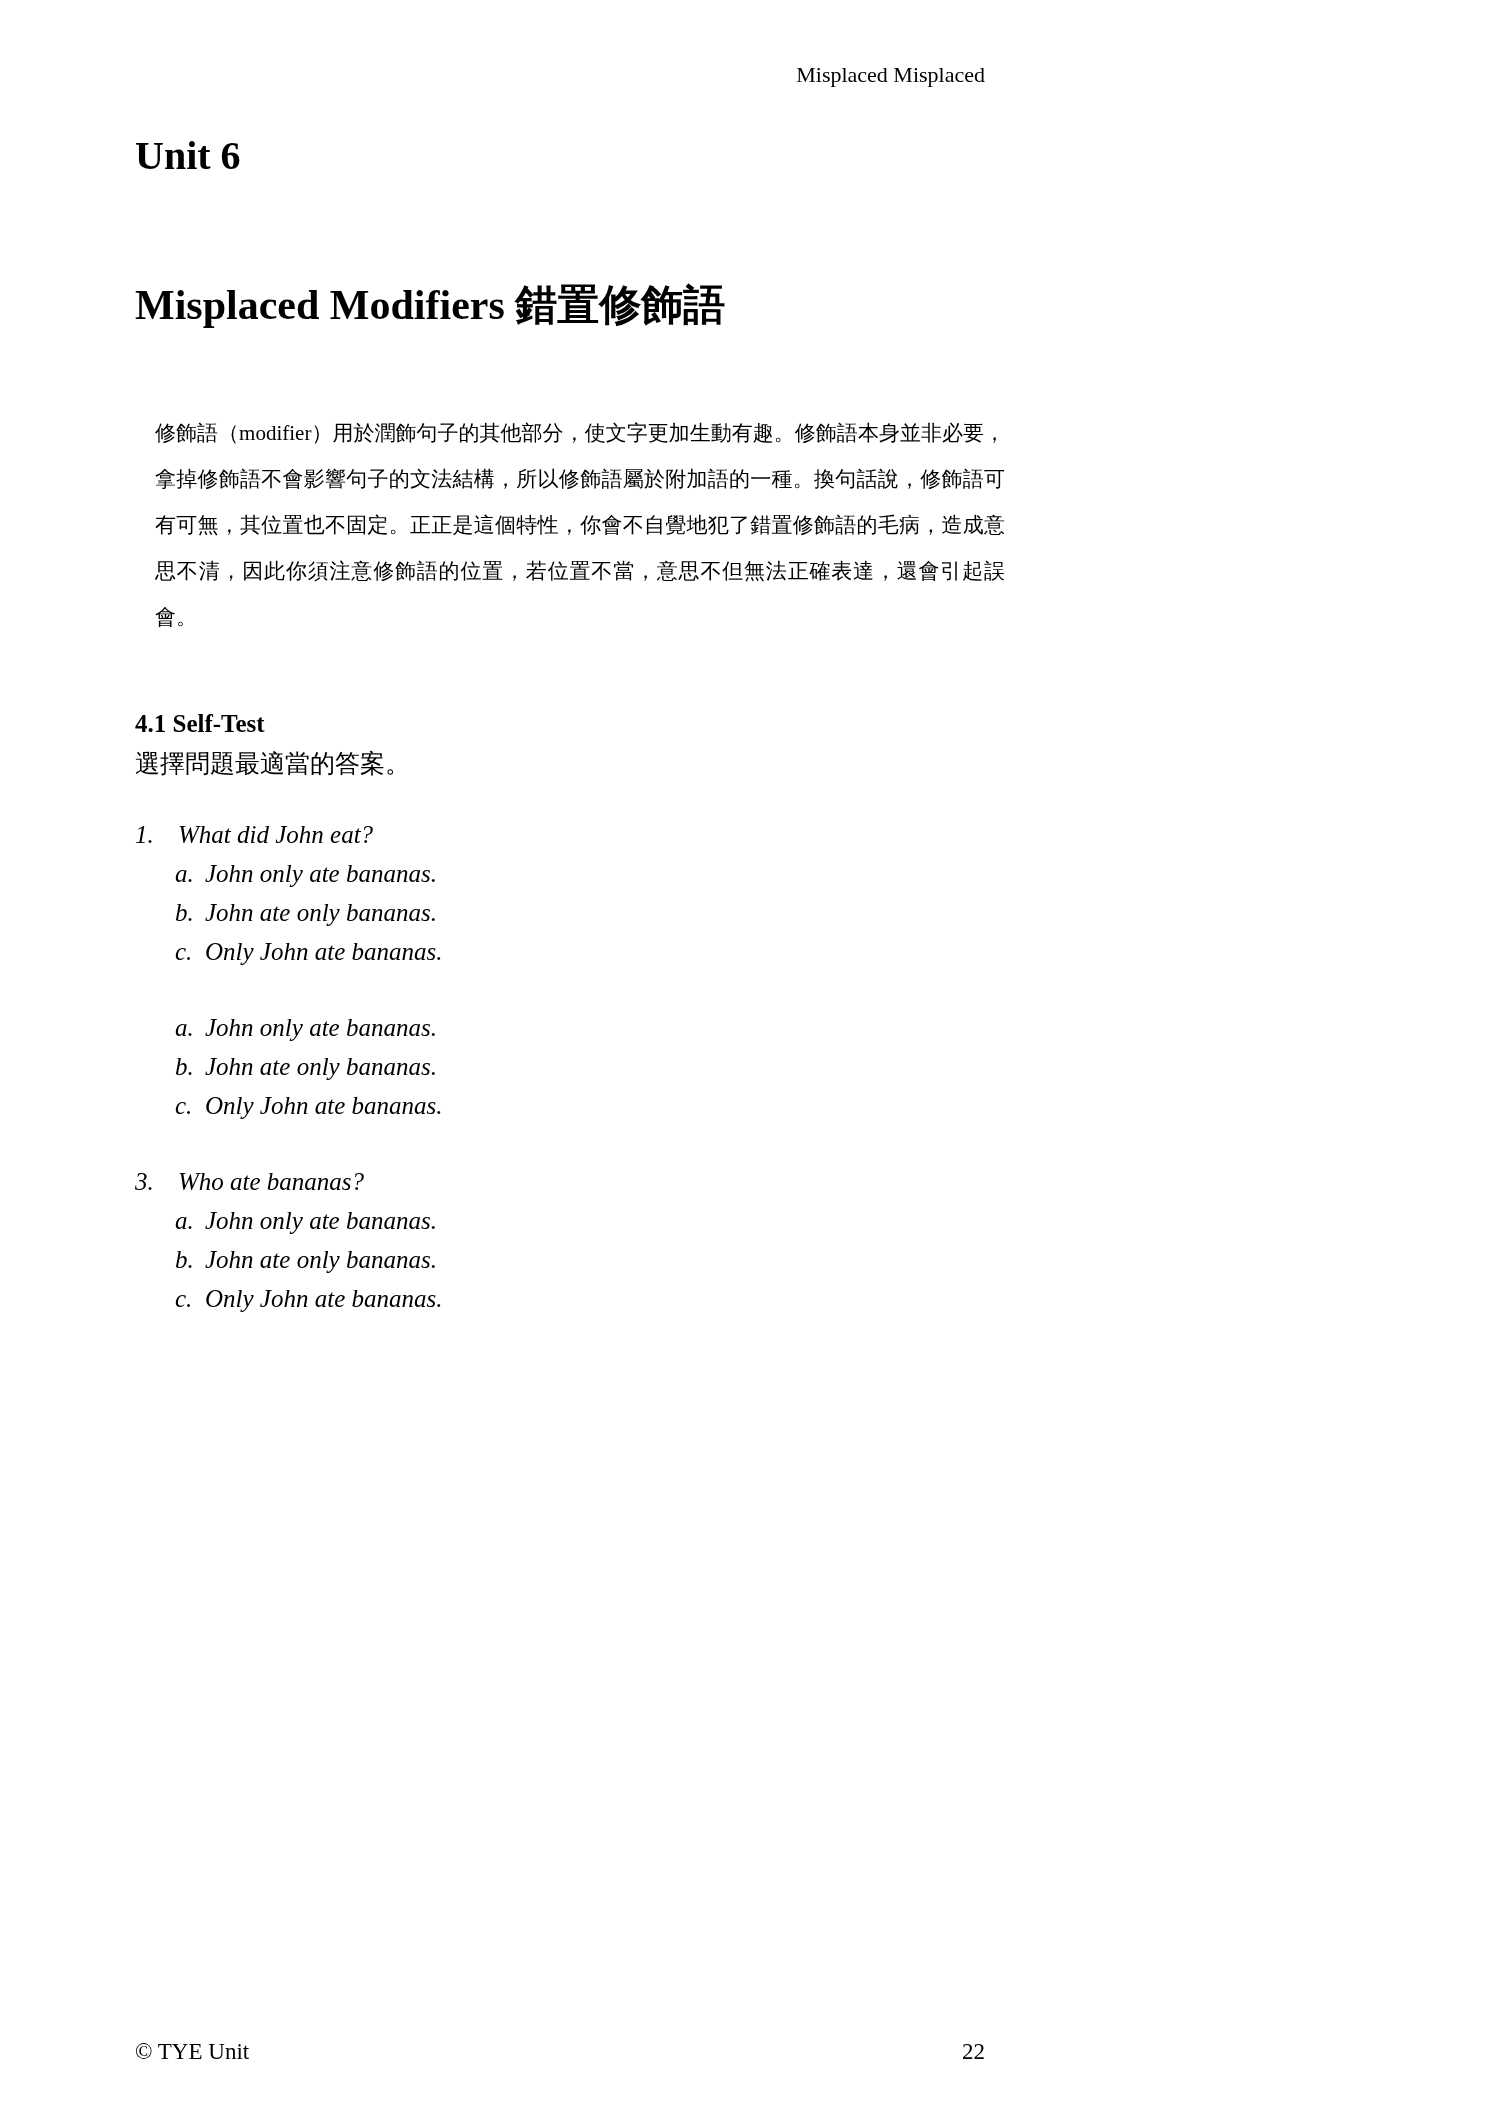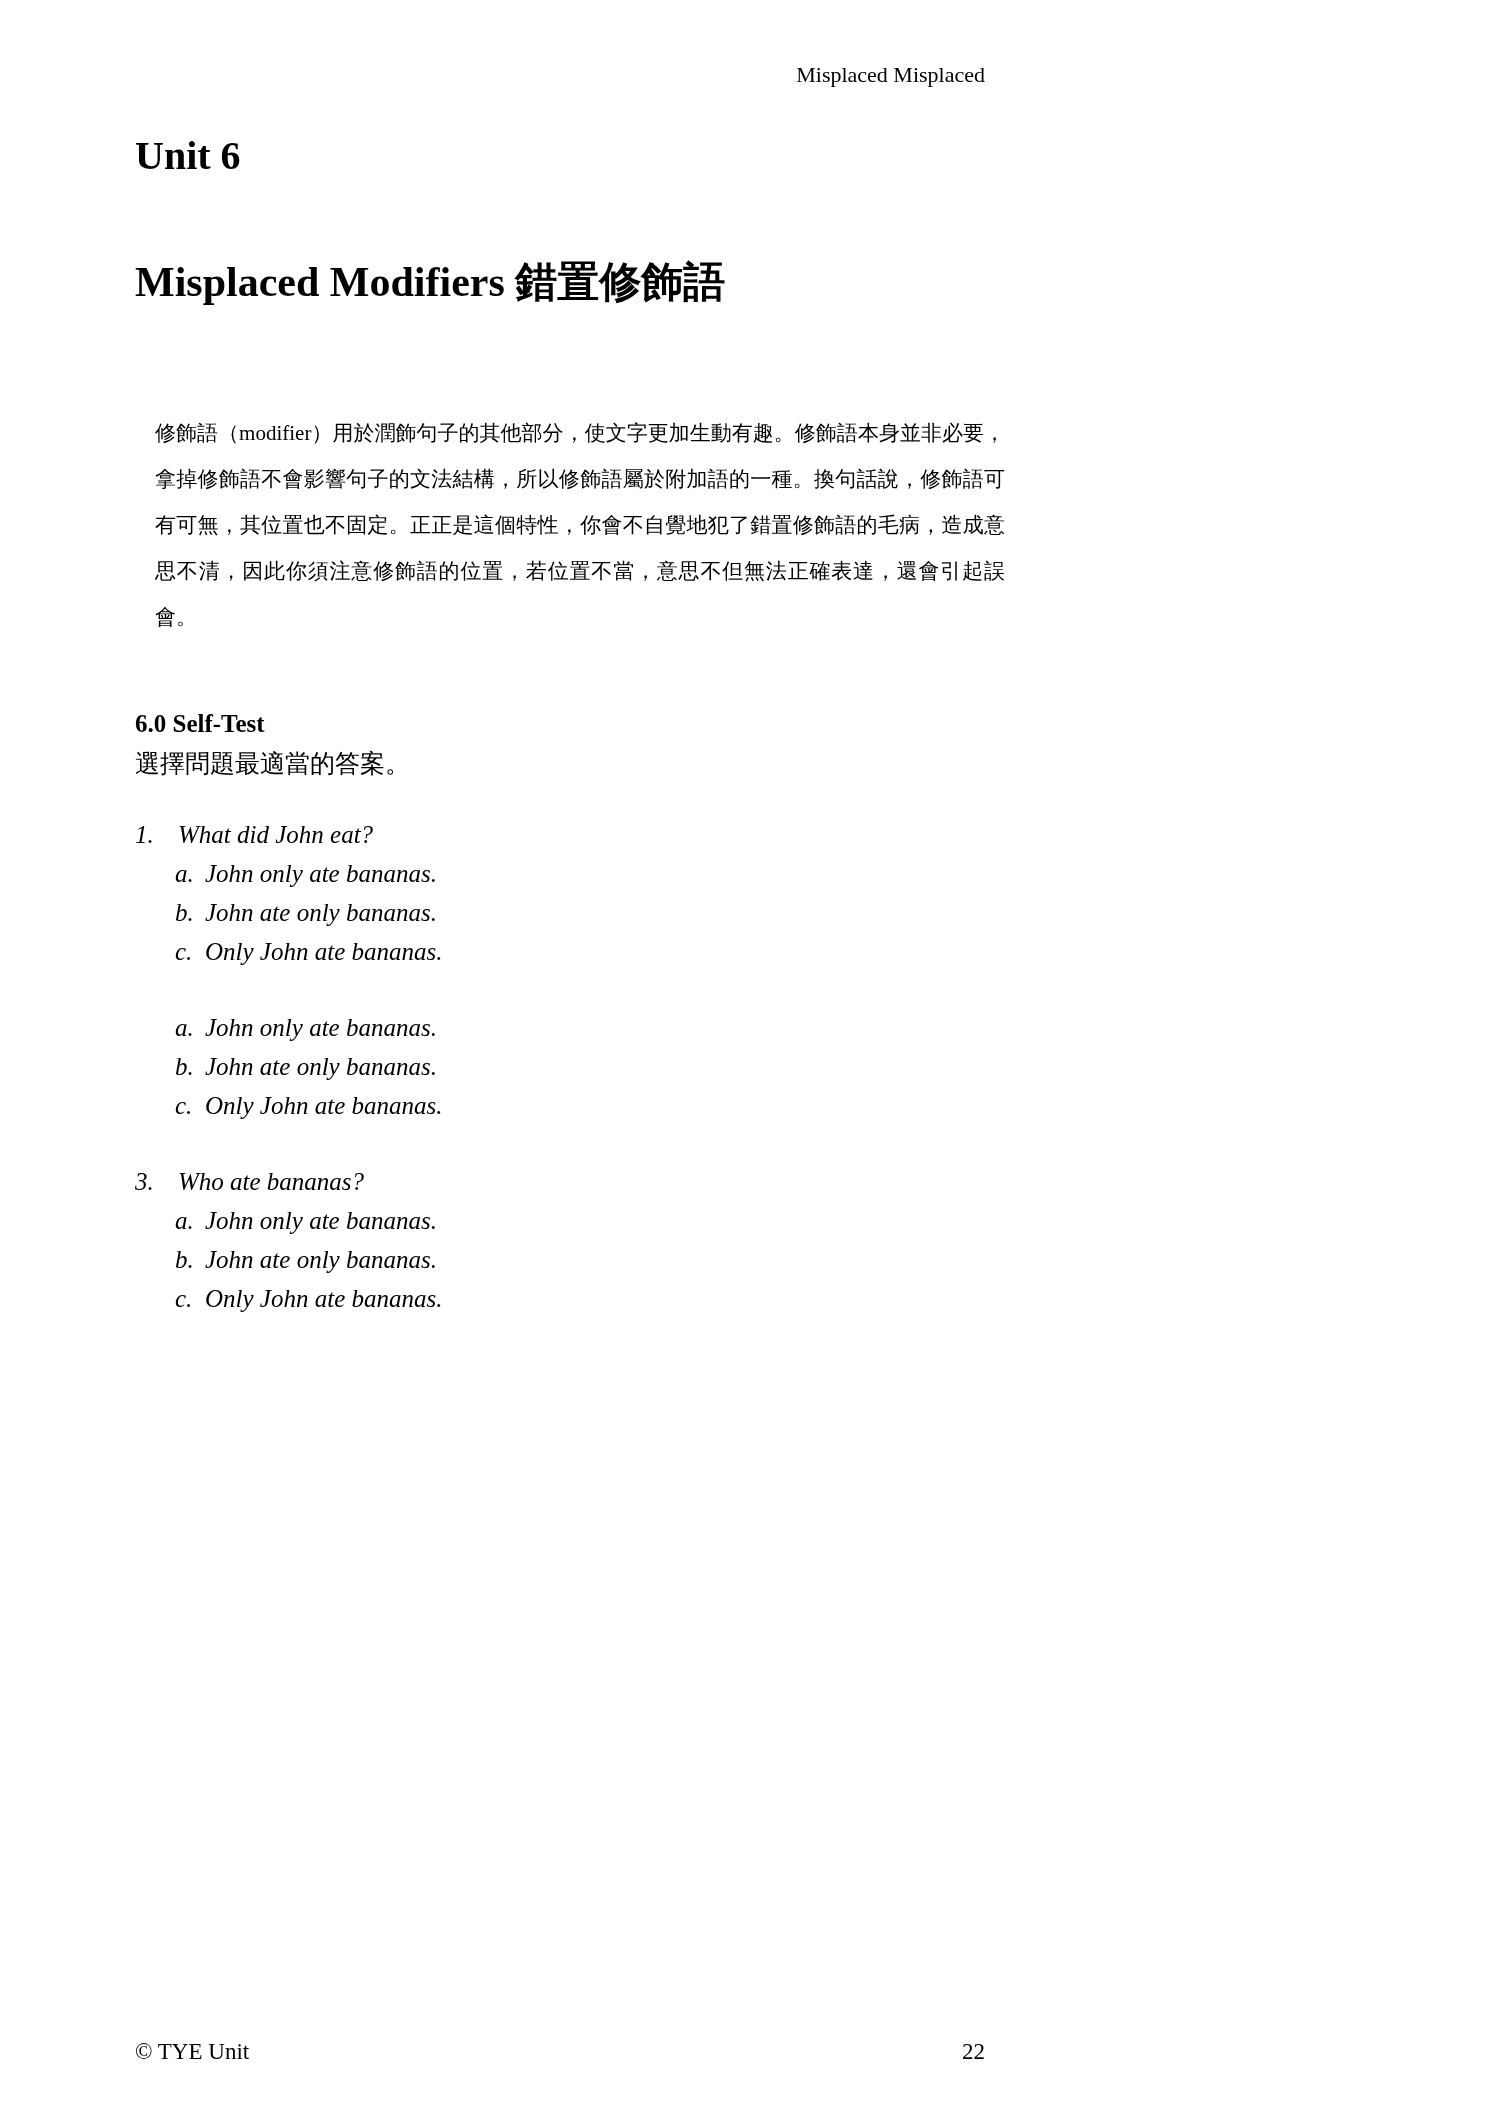--- a/index.html
+++ b/index.html
@@ -30,21 +30,21 @@
   .unit-title {
     position: absolute;
     top: 133px;
     left: 0;
     font-size: 40px;
     font-weight: bold;
     line-height: 46px;
   }
   .chapter-title {
     position: absolute;
-    top: 257px;
+    top: 280px;
     left: 0;
     font-size: 42px;
     font-weight: bold;
     line-height: 50px;
     white-space: nowrap;
   }
   .intro {
     position: absolute;
     top: 410px;
     left: 0;
@@ -114,21 +114,21 @@
 
   <div class="running-header">Misplaced Misplaced</div>
 
   <div class="unit-title">Unit 6</div>
 
   <div class="chapter-title">Misplaced Modifiers 錯置修飾語</div>
 
   <p class="intro">修飾語（modifier）用於潤飾句子的其他部分，使文字更加生動有趣。修飾語本身並非必要，拿掉修飾語不會影響句子的文法結構，所以修飾語屬於附加語的一種。換句話說，修飾語可有可無，其位置也不固定。正正是這個特性，你會不自覺地犯了錯置修飾語的毛病，造成意思不清，因此你須注意修飾語的位置，若位置不當，意思不但無法正確表達，還會引起誤會。</p>
 
   <div class="section">
-    <div class="section-heading">6.0 Self-Test</div>
+    <div class="section-heading">4.1 Self-Test</div>
     <div class="section-instruction">選擇問題最適當的答案。</div>
   </div>
 
   <div class="questions">
 
     <div class="question">
       <div class="q-line"><span class="q-num">1.</span><span class="q-text">What did John eat?</span></div>
       <div class="opt"><span class="opt-label">a.</span><span class="opt-text">John only ate bananas.</span></div>
       <div class="opt"><span class="opt-label">b.</span><span class="opt-text">John ate only bananas.</span></div>
       <div class="opt"><span class="opt-label">c.</span><span class="opt-text">Only John ate bananas.</span></div>

